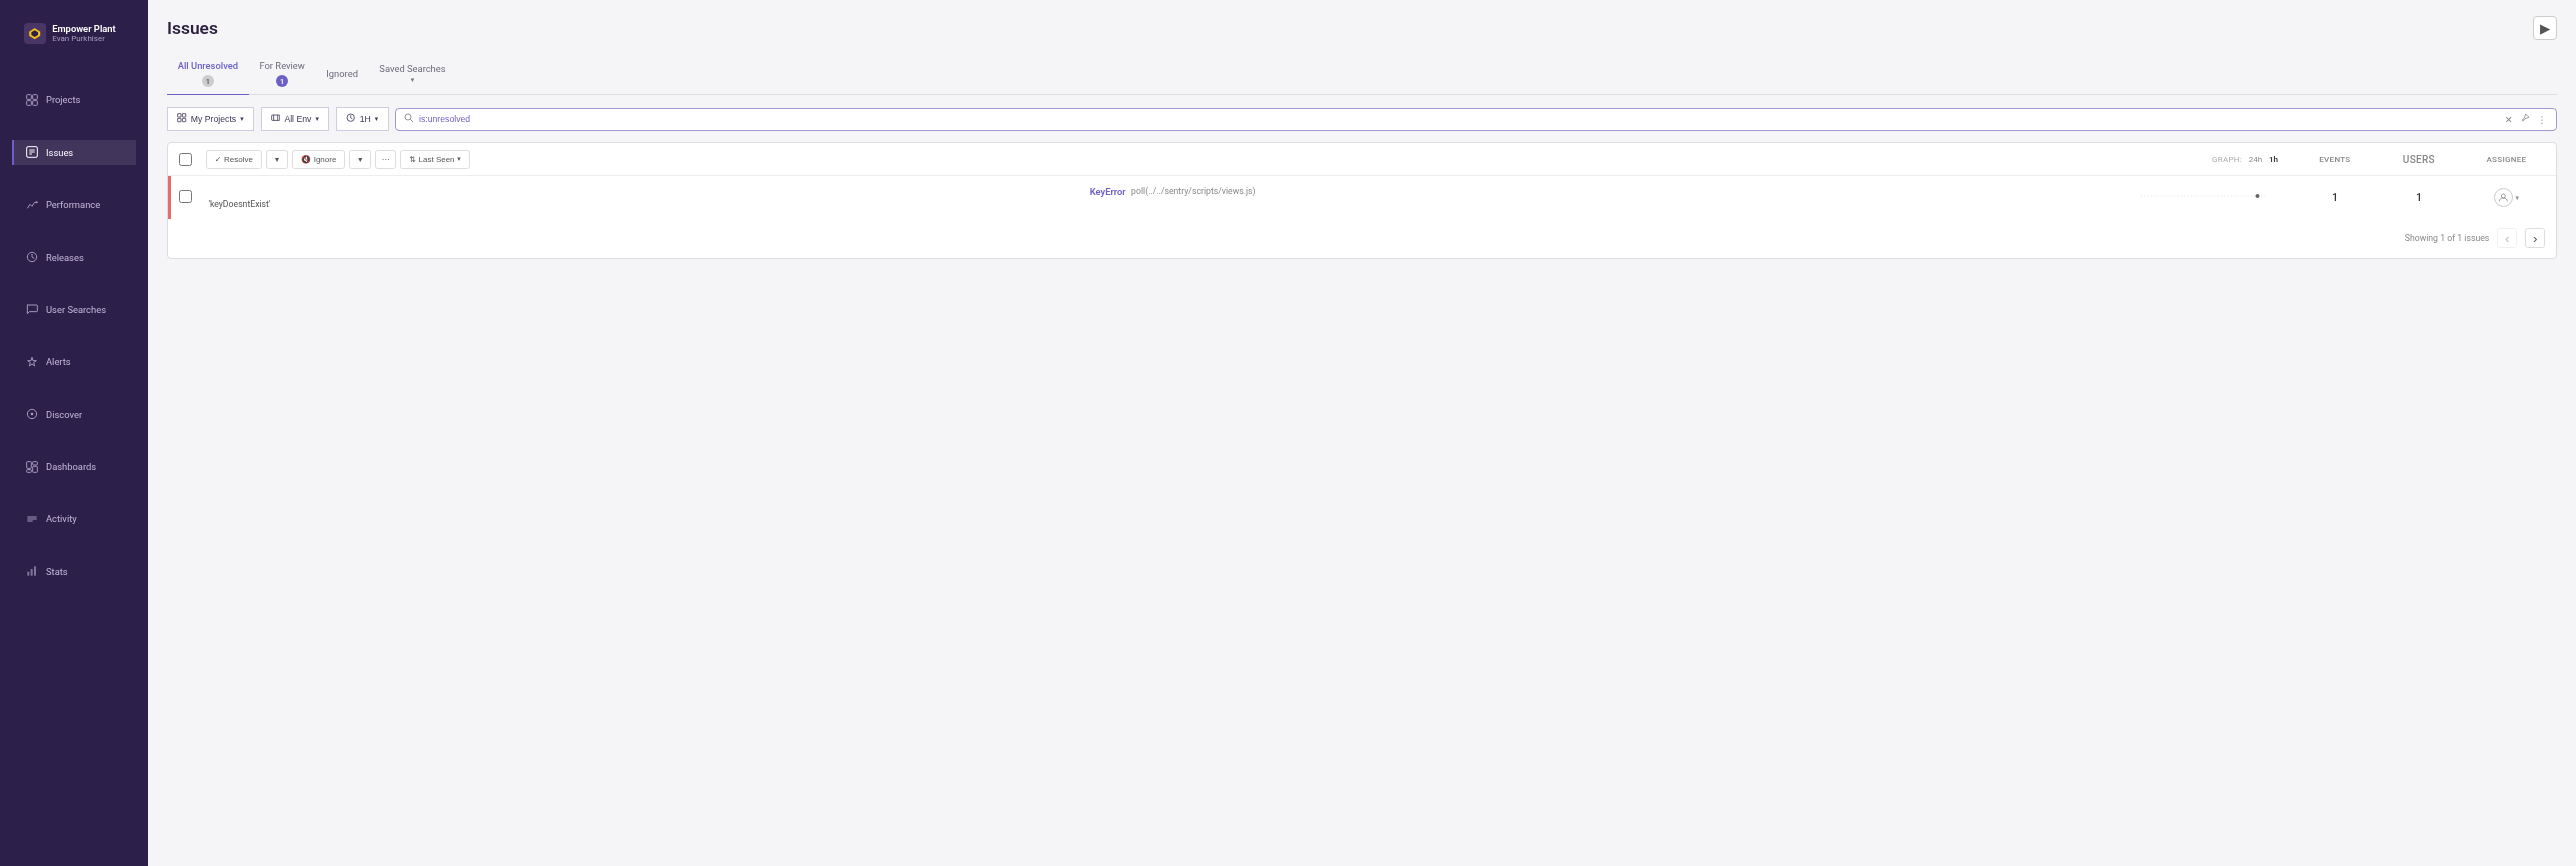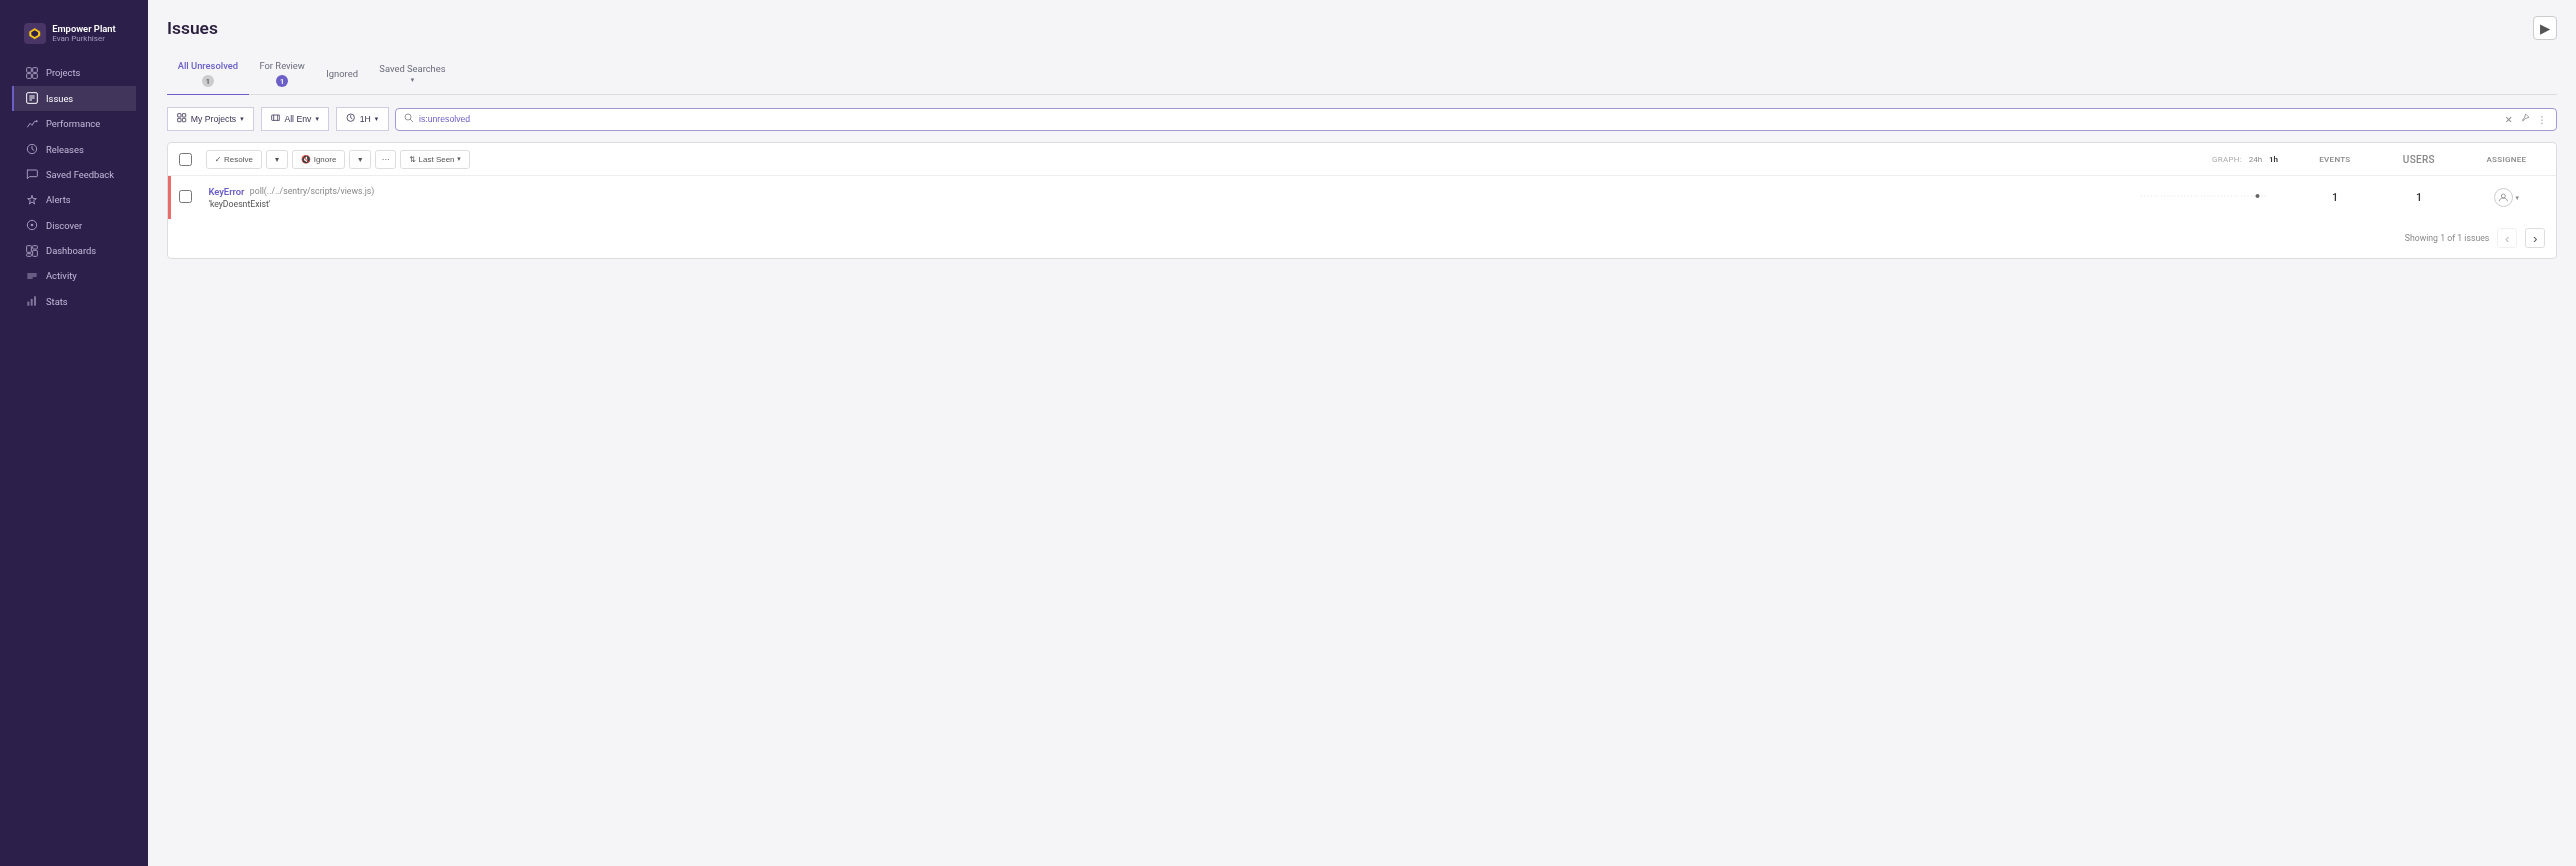--- a/index.html
+++ b/index.html
@@ -38,20 +38,21 @@
     .nav-item {
       display: flex;
       align-items: center;
       gap: 8px;
       padding: 6.7px 12px;
       cursor: pointer;
       font-size: 9.4px;
       color: #c4b8d9;
       border-left: 2px solid transparent;
       transition: background 0.15s;
+      margin-top: 27px;
     }
     .nav-item.active {
       color: #fff;
       background: rgba(255,255,255,0.1);
       border-left: 2px solid #6c5fc7;
     }
     .nav-icon { width: 12px; height: 12px; opacity: 0.8; display: flex; align-items: center; justify-content: center; }
     .nav-item.active .nav-icon { opacity: 1; }
 
     
@@ -178,21 +179,21 @@
       border-radius: 2.7px;
       background: #fff;
       font-size: 8px;
       color: #555;
       cursor: pointer;
     }
     .more-btn { padding: 4px 5.4px; }
     .graph-time { color: #888; font-size: 8px; cursor: pointer; }
     .graph-time.active { color: #333; font-weight: 600; }
     .issue-info { display: flex; flex-direction: column; gap: 2.7px; padding-left: 2.7px; }
-    .issue-title { display: flex; align-items: center; gap: 5.4px; }
+    .issue-title { display: flex; align-items: center; gap: 5.4px; justify-content: center; }
     .issue-error-type { color: #6c5fc7; font-weight: 600; font-size: 9.4px; cursor: pointer; }
     .issue-file { color: #888; font-size: 8.7px; }
     .issue-message { color: #555; font-size: 8.7px; }
     .issue-meta { display: flex; align-items: center; gap: 6.7px; flex-wrap: wrap; }
     .new-issue-badge {
       border: 0.7px solid #e0a020;
       color: #b07800;
       border-radius: 13.4px;
       padding: 0.7px 6.7px;
       font-size: 7.4px;
@@ -307,21 +308,21 @@
       </span>
       <span>Releases</span>
     </div>
 
     <div class="nav-item">
       <span class="nav-icon">
         <svg width="12" height="12" viewBox="0 0 18 18" fill="none">
             <path d="M2 3h14a1 1 0 0 1 1 1v8a1 1 0 0 1-1 1H5l-3 3V4a1 1 0 0 1 1-1z" stroke="currentColor" stroke-width="1.5"></path>
           </svg>
       </span>
-      <span>Saved Feedback</span>
+      <span>User Searches</span>
     </div>
 
     <div class="nav-item">
       <span class="nav-icon">
         <svg width="12" height="12" viewBox="0 0 18 18" fill="none">
             <path d="M9 2l1.5 5h5l-4 3 1.5 5L9 12l-4 3 1.5-5-4-3h5z" stroke="currentColor" stroke-width="1.5" fill="none"></path>
           </svg>
       </span>
       <span>Alerts</span>
     </div>

